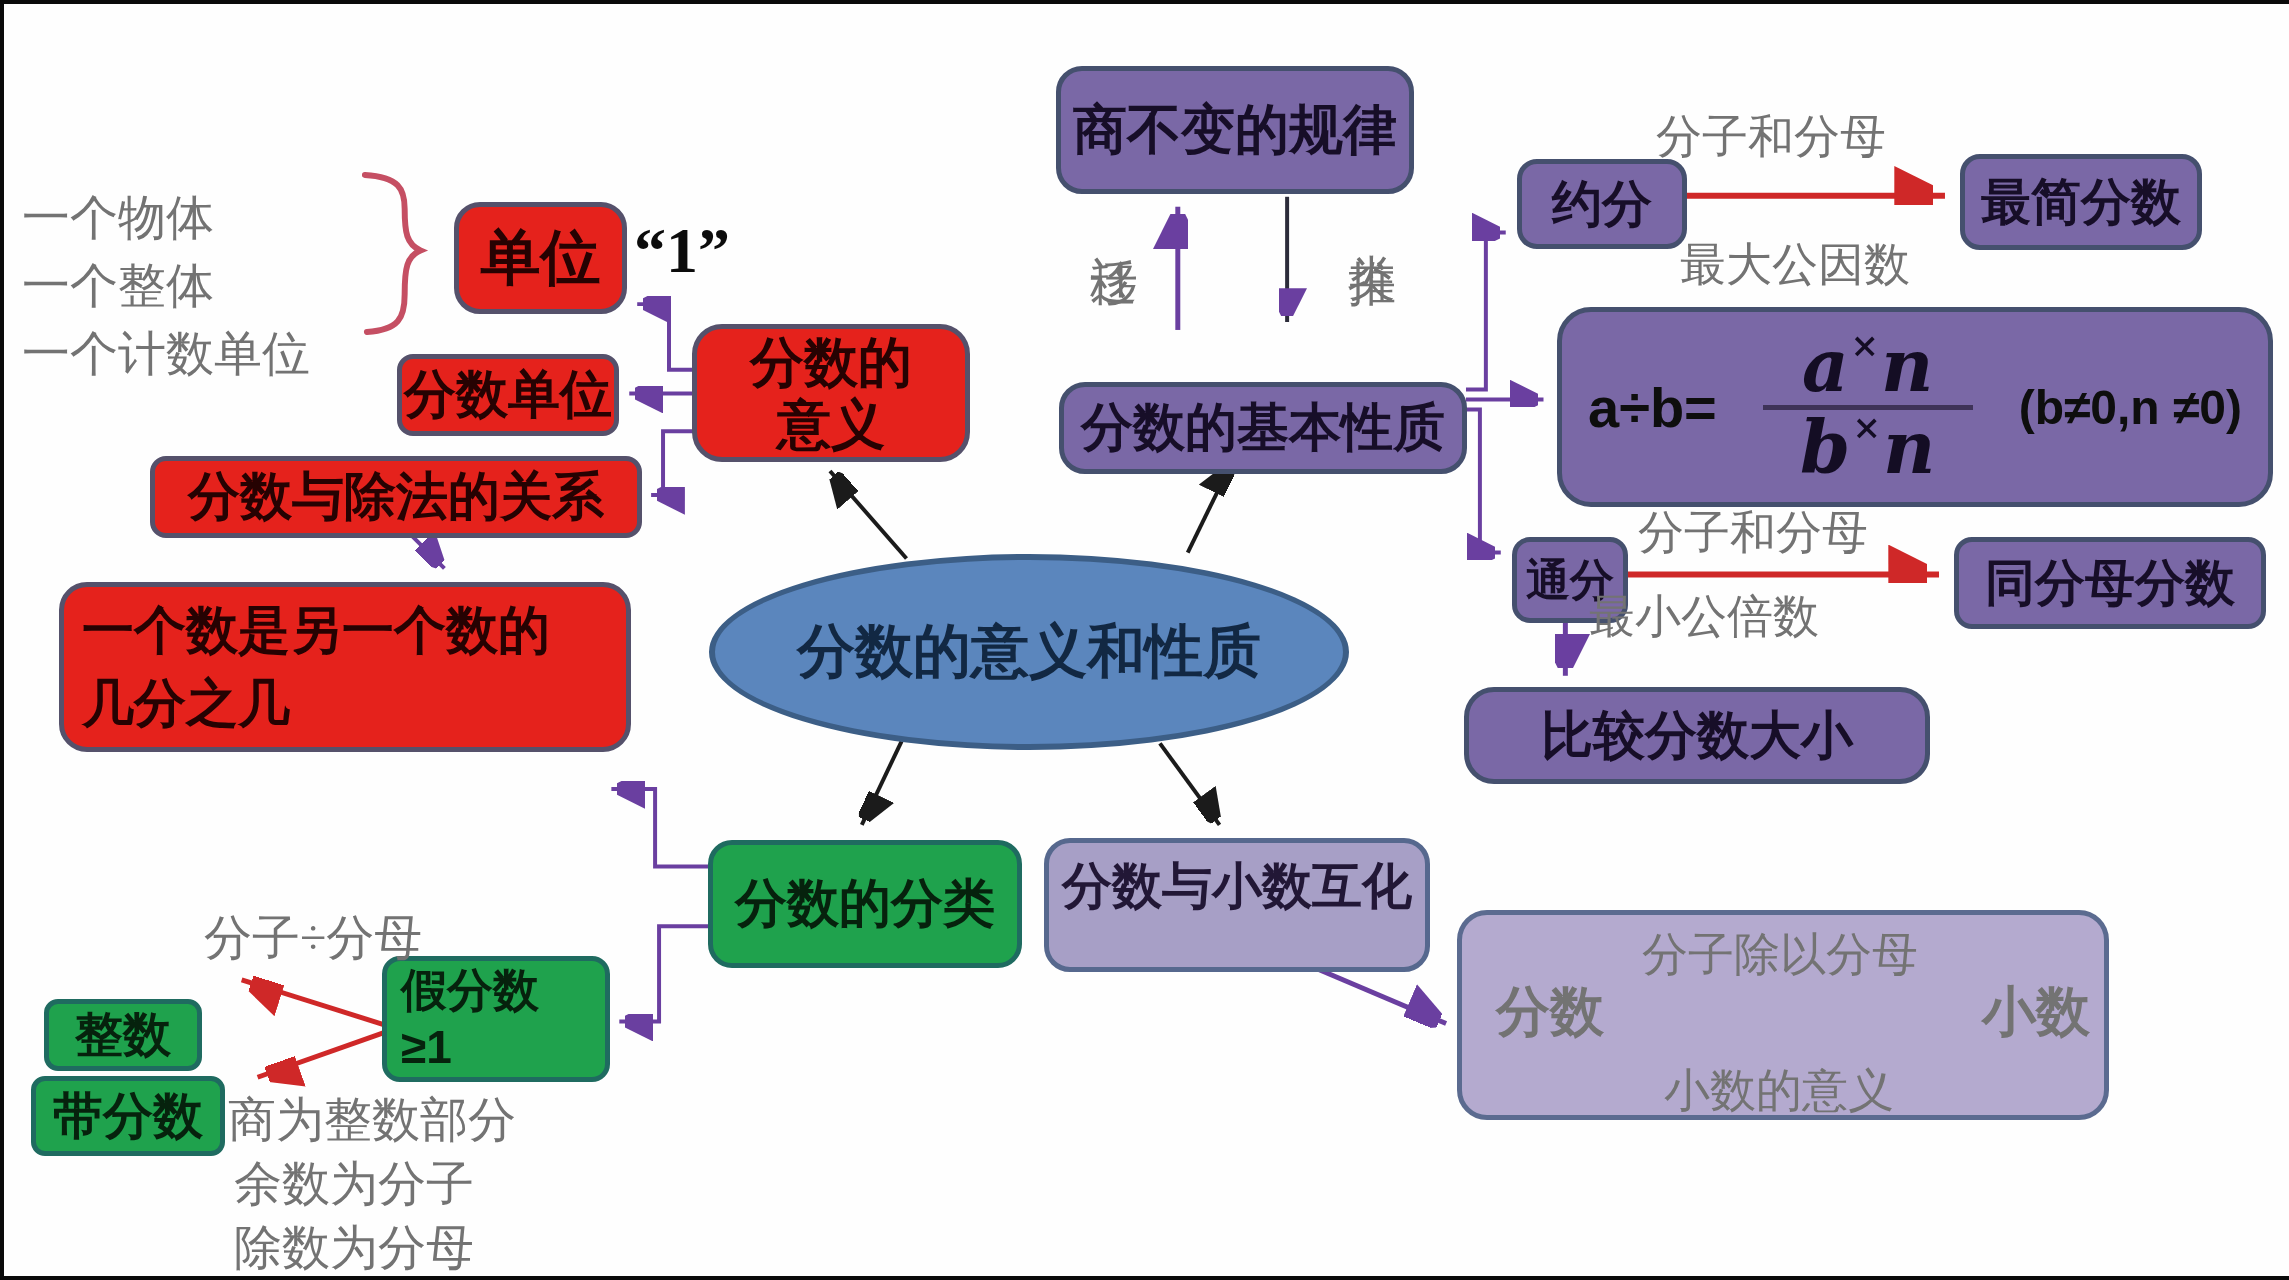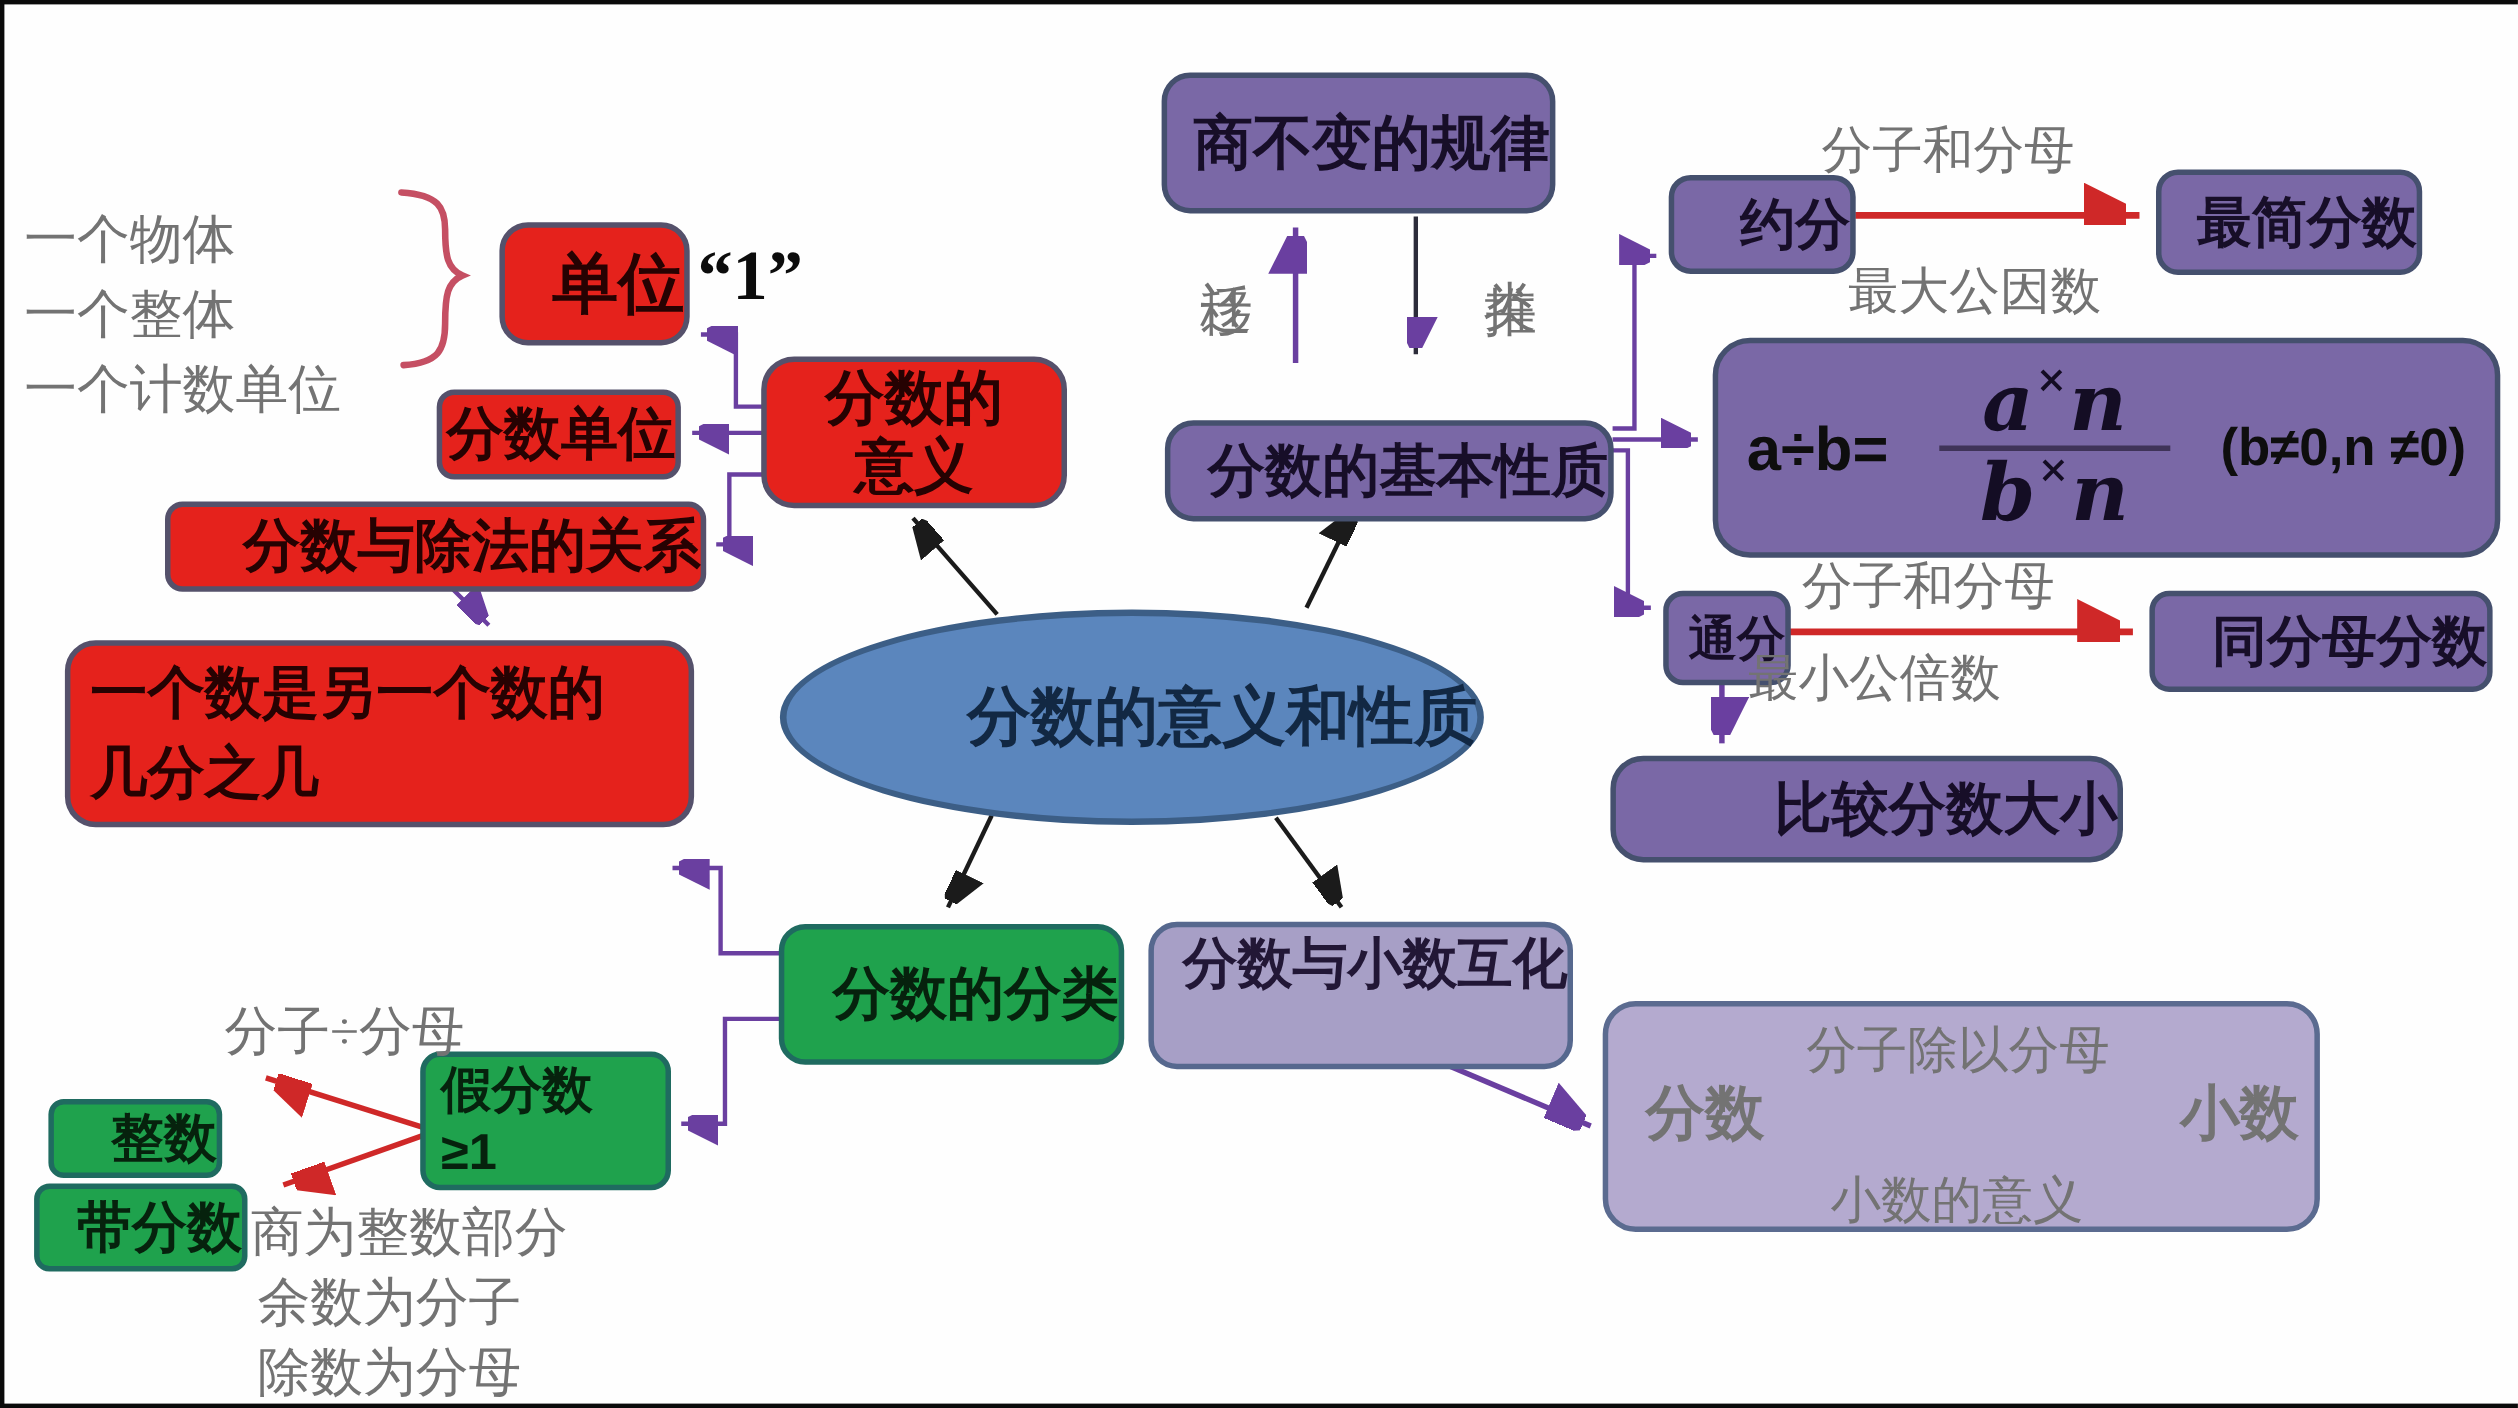--- a/index.html
+++ b/index.html
@@ -4,21 +4,21 @@
 <style>
   html,body{margin:0;padding:0;background:#ffffff;}
   .stage{
     position:relative;width:2289px;height:1280px;background:#fefefe;
     font-family:"Liberation Sans",sans-serif;overflow:hidden;
     border-top:4px solid #0a0a0a;border-left:4px solid #0a0a0a;border-bottom:4px solid #0a0a0a;
     box-sizing:border-box;
   }
   .layer{position:absolute;left:0;top:0;width:100%;height:100%;}
   .box{
-    position:absolute;display:flex;align-items:center;justify-content:flex-end;
+    position:absolute;display:flex;align-items:center;justify-content:center;
     box-sizing:border-box;text-align:center;font-weight:700;z-index:2;
   }
   .red{background:#e5221c;border:5px solid #55516b;color:#260202;}
   .green{background:#1fa24d;border:5px solid #1f6b60;color:#06220d;}
   .purple{background:#7a68a6;border:5px solid #45506e;color:#170e28;}
   .lp{background:#a79fc6;border:5px solid #56688e;color:#221736;}
   .lav{background:#b4aacf;border:5px solid #5b6b90;color:#1a1a1a;}
   .ellipse{background:#5b86bd;border:6px solid #3c5e86;color:#122843;border-radius:50%;}
   .txt{position:absolute;color:#737373;font-family:"Liberation Serif","DejaVu Serif",serif;z-index:2;white-space:nowrap;}
   .vtxt{writing-mode:vertical-rl;text-orientation:upright;letter-spacing:6px;}
@@ -184,21 +184,21 @@
 
   <div class="box green" style="left:27px;top:1072px;width:194px;height:80px;border-radius:14px;font-size:50px;">
     <span>带分数</span>
   </div>
 
   <div class="txt" style="left:200px;top:902px;font-size:48px;">分子÷分母</div>
   <div class="txt" style="left:224px;top:1084px;font-size:48px;">商为整数部分</div>
   <div class="txt" style="left:230px;top:1148px;font-size:48px;">余数为分子</div>
   <div class="txt" style="left:230px;top:1212px;font-size:48px;">除数为分母</div>
 
-  <div class="box lp" style="left:1040px;top:834px;width:386px;height:134px;border-radius:26px;font-size:50px;align-items:flex-start;">
+  <div class="box lp" style="left:1040px;top:834px;width:386px;height:134px;border-radius:26px;font-size:50px;align-items:flex-start;padding-top:10px;">
     <span>分数与小数互化</span>
   </div>
 
   <div class="box lav" style="left:1453px;top:906px;width:652px;height:210px;border-radius:30px;"></div>
   <div class="txt" style="left:1492px;top:972px;font-size:54px;font-weight:700;font-family:'Liberation Sans',sans-serif;z-index:3;">分数</div>
   <div class="txt" style="left:1978px;top:972px;font-size:54px;font-weight:700;font-family:'Liberation Sans',sans-serif;z-index:3;">小数</div>
   <div class="txt" style="left:1638px;top:920px;font-size:46px;z-index:3;">分子除以分母</div>
   <div class="txt" style="left:1660px;top:1056px;font-size:46px;z-index:3;">小数的意义</div>
 
 </div>

